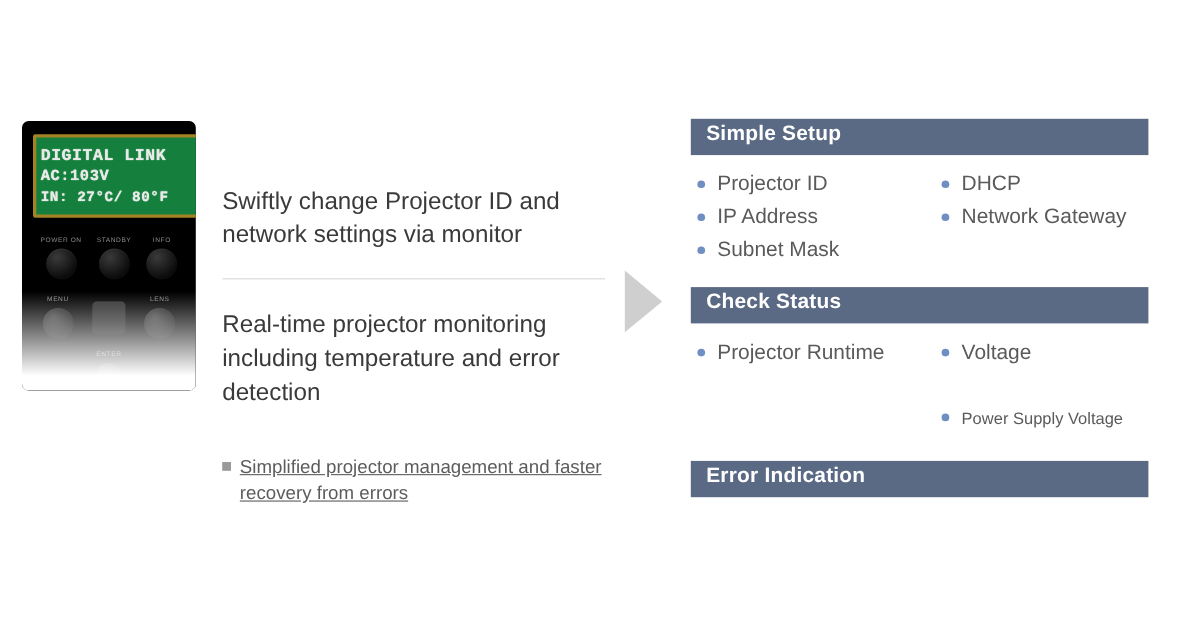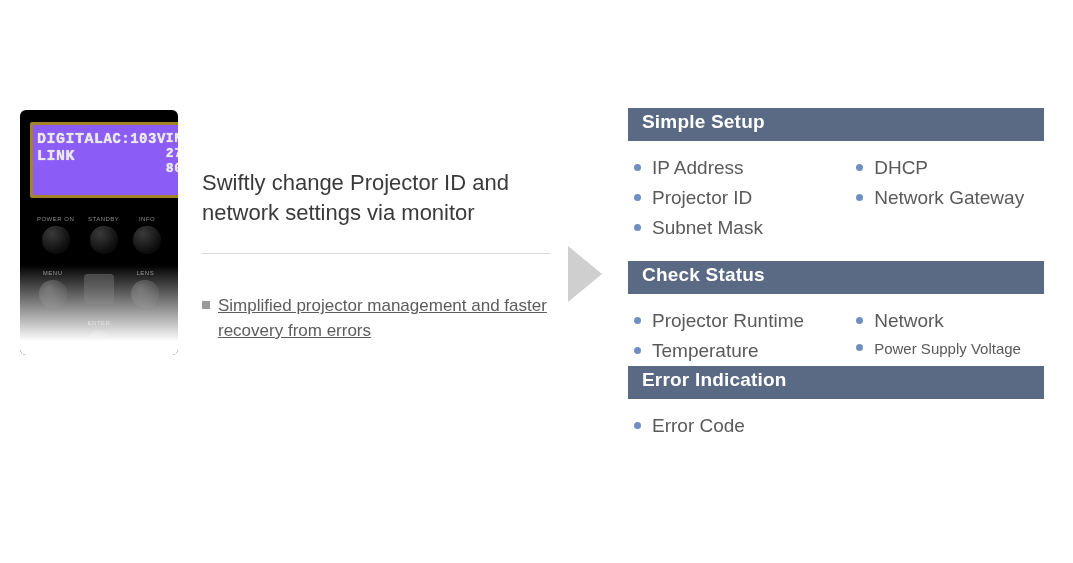--- a/index.html
+++ b/index.html
@@ -12,27 +12,27 @@
     width: 158px; height: 245px; background: #000;
     border-radius: 6px; padding: 12px 10px 0 10px;
     overflow: hidden;
   }
   .remote::after {
     content: ""; position: absolute; left: 0; right: 0; bottom: 0; height: 90px;
     background: linear-gradient(to bottom, rgba(255,255,255,0), #fff 85%);
     pointer-events: none;
   }
   .lcd {
-    width: 156px; height: 76px; background: #8b5cf6;
+    width: 156px; height: 76px; background: #15803d;
     border: 3px solid #a38324; border-radius: 2px;
     padding: 6px 4px;
     font-family: "Courier New", monospace;
     color: #e9e9e9; font-weight: bold;
     text-shadow: 0 0 1px #fff;
-    display: flex; flex-direction: row; justify-content: space-around;
+    display: flex; flex-direction: column; justify-content: space-around;
     letter-spacing: 0.5px;
   }
   .lcd .l1 { font-size: 15px; }
   .lcd .l2 { font-size: 14px; }
   .lcd .l3 { font-size: 13px; }
   .btnrow { display: flex; justify-content: space-around; margin-top: 18px; }
   .btnrow.row2 { margin-top: 16px; }
   .rbtn { display: flex; flex-direction: column; align-items: center; gap: 4px; }
   .rbtn .lbl { font-size: 6px; color: #8a8a8a; letter-spacing: 0.5px; }
   .rbtn .knob {
@@ -68,26 +68,26 @@
     border-left: 34px solid #cfcfcf;
   }
 
   
   .right { position: absolute; left: 628px; top: 108px; width: 416px; }
   .section-title {
     background: #5b6a84; color: #fff; font-size: 19px; font-weight: 600;
     padding: 3px 14px 8px; letter-spacing: 0.2px;
   }
   .feat-list { display: flex; padding: 12px 6px 18px 6px; gap: 0; }
-  .feat-list.tight { padding-bottom: 0; }
+  .feat-list.tight { padding-bottom: 26px; }
   .col { flex: 0 0 50%; }
   .col.colA { flex-basis: 55%; }
   .col.colB { flex-basis: 45%; }
   .item { position: relative; padding: 4px 0 4px 18px; font-size: 19px; color: #5a5a5a; }
-  .item.small { font-size: 15px; }
+  .item.small { font-size: 15px; margin-top: 32px; }
   .item::before {
     content: ""; position: absolute; left: 0; top: 11px; width: 7px; height: 7px; border-radius: 50%; background: #6f8fc3;
   }
   .item.small::before { top: 8px; }
 </style>
 </head>
 <body>
 
 <div class="wrap">
 
@@ -127,54 +127,51 @@
     </div>
     <div class="enter-row">
       <span class="lbl">ENTER</span>
       <span class="enter-knob"></span>
     </div>
   </div>
 
   <div class="mid">
     <div class="h1a">Swiftly change Projector ID and network settings via monitor</div>
     <div class="divider"></div>
+    <div class="h1b">Real-time projector monitoring including temperature and error detection</div>
     <div class="note">Simplified projector management and faster recovery from errors</div>
   </div>
 
   <div class="arrow"></div>
 
   <div class="right">
 
     <div class="section-title">Simple Setup</div>
     <div class="feat-list">
       <div class="col colA">
+        <div class="item">Projector ID</div>
         <div class="item">IP Address</div>
-        <div class="item">Projector ID</div>
         <div class="item">Subnet Mask</div>
       </div>
       <div class="col colB">
         <div class="item">DHCP</div>
         <div class="item">Network Gateway</div>
       </div>
     </div>
 
     <div class="section-title">Check Status</div>
     <div class="feat-list tight">
       <div class="col colA">
         <div class="item">Projector Runtime</div>
-        <div class="item">Temperature</div>
       </div>
       <div class="col colB">
-        <div class="item">Network</div>
+        <div class="item">Voltage</div>
         <div class="item small">Power Supply Voltage</div>
       </div>
     </div>
 
     <div class="section-title">Error Indication</div>
     <div class="feat-list">
-      <div class="col colA">
-        <div class="item">Error Code</div>
-      </div>
     </div>
 
   </div>
 
 </div>
 
 </body></html>

